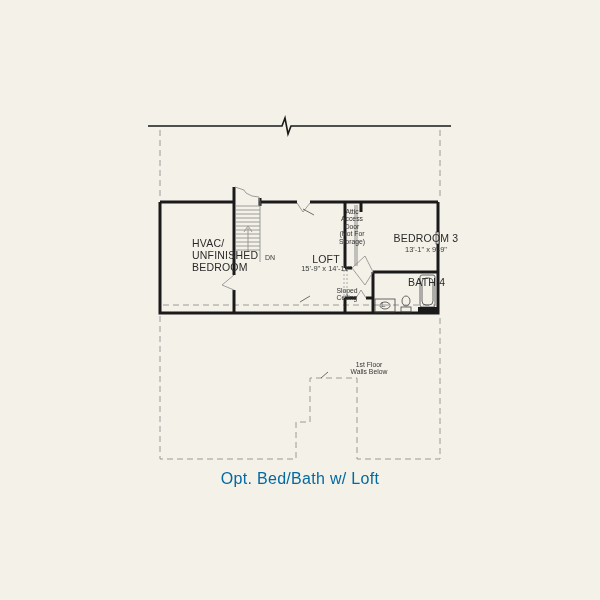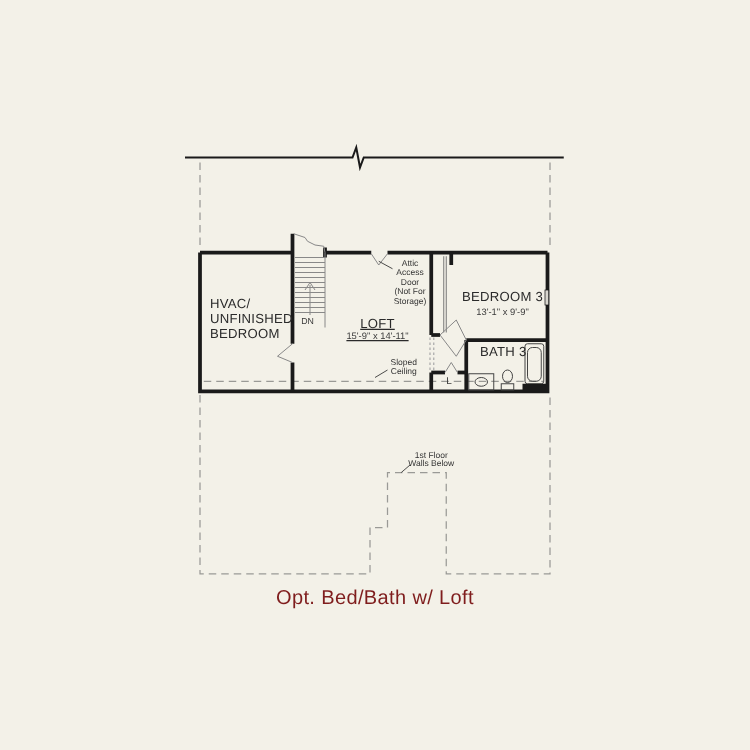--- a/index.html
+++ b/index.html
@@ -11,27 +11,28 @@
       font-family: "Liberation Sans", "DejaVu Sans", sans-serif;
       color: #2a2a2a;
     }
     svg.plan { position: absolute; left: 0; top: 0; }
     .lbl {
       position: absolute;
       text-align: center;
       white-space: nowrap;
       color: #2a2a2a;
       line-height: 1.15;
+      margin-left: 24px;
     }
     .room-name { font-size: 10.5px; letter-spacing: 0.2px; }
     .room-dim { font-size: 7.5px; color: #3a3a3a; }
     .note { font-size: 6.8px; color: #333; line-height: 1.1; }
     .caption {
       position: absolute; left: 0; width: 600px; top: 470px;
-      text-align: center; font-size: 16px; color: #7f1d1d;
+      text-align: center; font-size: 16px; color: #0369a1;
       letter-spacing: 0.3px;
     }
   </style>
 </head>
 <body>
 
 <svg class="plan" width="600" height="600" viewBox="0 0 600 600">
 
   <g>
     <polyline points="148,126 282,126 285,118 288,134 291,126 451,126" fill="none" stroke="#1a1a1a" stroke-width="1.6"></polyline>
@@ -141,31 +142,31 @@
     <line x1="321" y1="378" x2="328" y2="372"></line>
   </g>
 </svg>
 
 <div class="lbl room-name" style="left:168px; top:237px; text-align:left;">
   <div>HVAC/</div>
   <div>UNFINISHED</div>
   <div>BEDROOM</div>
 </div>
 
-<div class="lbl" style="left:262px; top:253px; width:80px;text-decoration:underline;">
+<div class="lbl" style="left:262px; top:253px; width:80px;">
   <div class="room-name">LOFT</div>
   <div class="room-dim">15'-9" x 14'-11"</div>
 </div>
 
 <div class="lbl" style="left:366px; top:232px; width:72px;">
   <div class="room-name">BEDROOM 3</div>
   <div class="room-dim" style="margin-top:2px;">13'-1" x 9'-9"</div>
 </div>
 
-<div class="lbl room-name" style="left:384px; top:276px;">BATH 3</div>
+<div class="lbl room-name" style="left:384px; top:276px;">BATH 4</div>
 
 <div class="lbl room-dim" style="left:241px; top:254px; font-size:7px;">DN</div>
 
 <div class="lbl room-dim" style="left:357px; top:300px; font-size:8px;">L</div>
 
 <div class="lbl note" style="left:310px; top:208px; width:36px;">
   <div>Attic</div>
   <div>Access</div>
   <div>Door</div>
   <div>(Not For</div>

